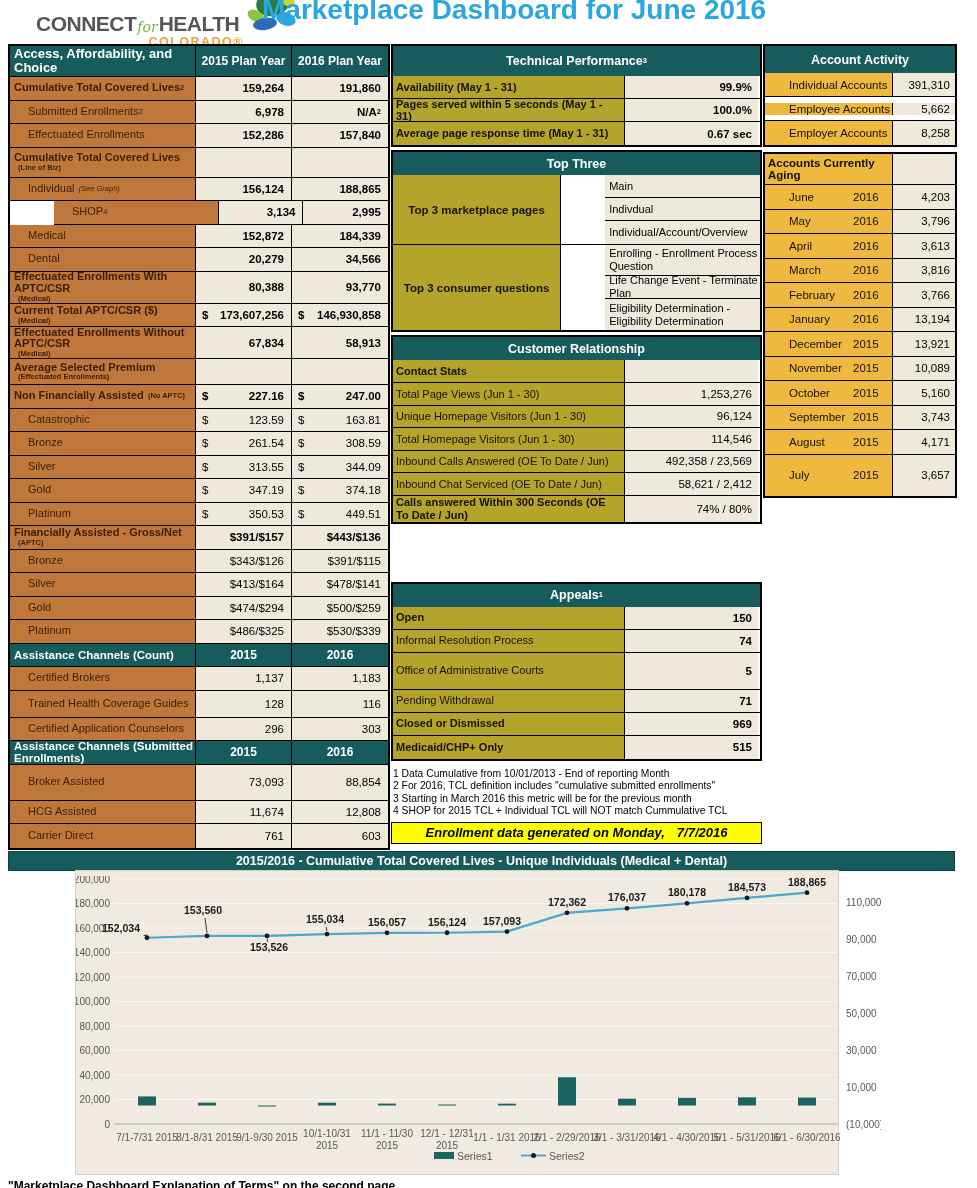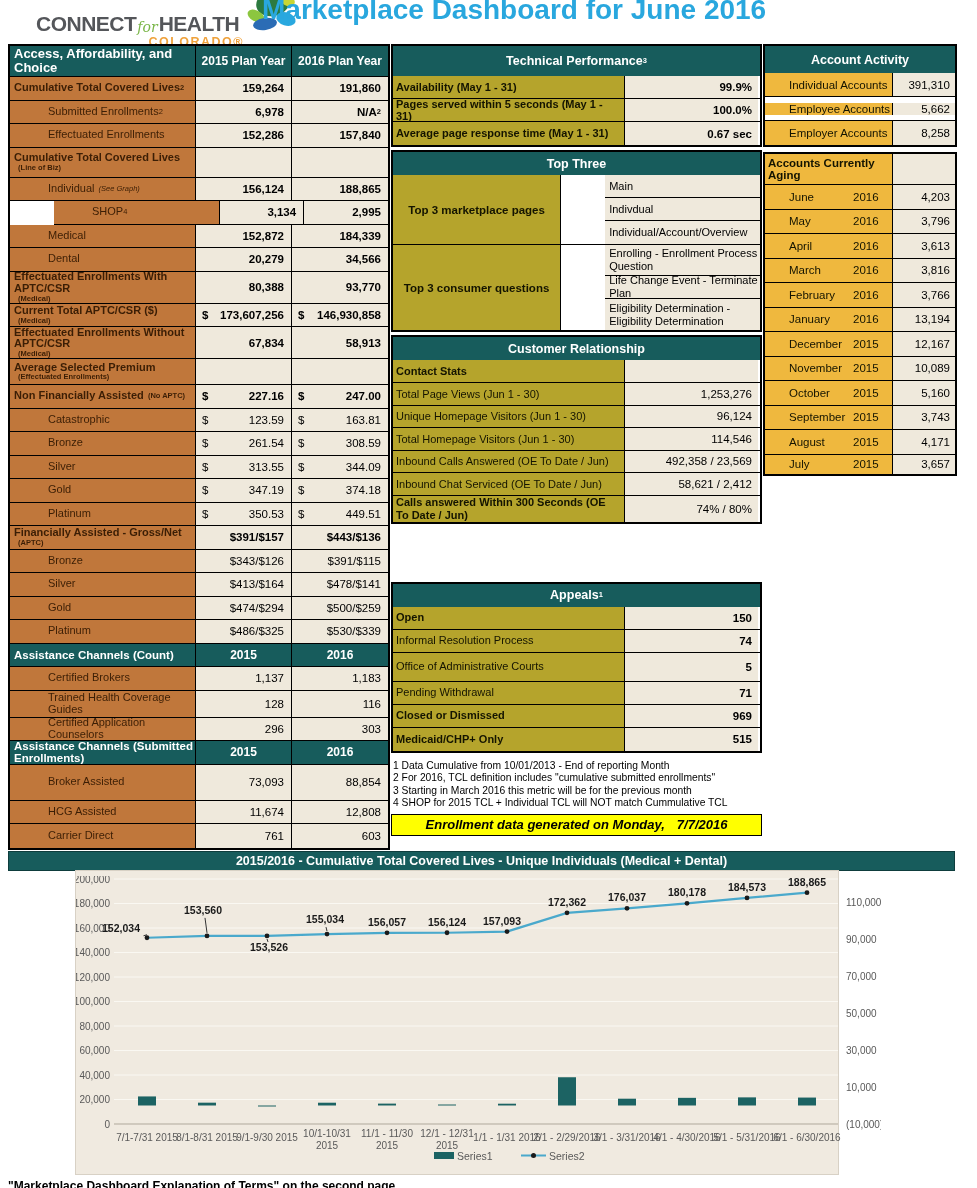--- a/index.html
+++ b/index.html
@@ -20,21 +20,21 @@
   .col{position:absolute;top:44px;}
   .tbl{border:2px solid #000;background:#fff;box-sizing:border-box;}
   
   .left-col{left:8px;width:382px;}
   .lrow{display:flex;border-bottom:1px solid #000;box-sizing:border-box;}
   .lrow:last-child{border-bottom:none;}
   .lc{box-sizing:border-box;display:flex;align-items:center;border-right:1px solid #000;}
   .lc:last-child{border-right:none;}
   .llabel{width:186px;background:#C0773B;color:#3B1E05;font-size:11px;line-height:1.08;
           padding:1px 2px 1px 4px;flex-wrap:wrap;align-content:center;}
-  .llabel.ind{padding-left:38px;}
+  .llabel.ind{padding-left:18px;}
   .lval{width:96px;background:#EFE9DC;font-size:11.5px;justify-content:flex-end;padding-right:7px;}
   .lval.money{justify-content:space-between;padding-left:6px;}
   .lhead{height:31px;}
   .lhead .lc{align-items:center;}
   .lhead .hlabel{width:186px;font-size:13px;padding-left:4px;line-height:1.1;background:#175C5C;color:#fff;font-weight:700;}
   .lhead .hcol{width:96px;font-size:12px;justify-content:center;background:#175C5C;color:#fff;font-weight:700;}
   .lh2 .llabel{background:#175C5C;color:#fff;font-weight:700;font-size:11.5px;}
   .lh2 .lval{background:#175C5C;color:#fff;font-weight:700;justify-content:center;padding-right:0;font-size:12px;}
   .sfx{font-size:7.5px;margin-left:2px;}
   .sfx.it{font-style:italic;}
@@ -578,21 +578,21 @@
       </div>
       <div>
           <div class="mrow" style="height: 23px;">
             <div class="mc mlabel b">Open</div>
             <div class="mc mval b">150</div>
           </div>
           <div class="mrow" style="height: 23px;">
             <div class="mc mlabel">Informal Resolution Process</div>
             <div class="mc mval b">74</div>
           </div>
-          <div class="mrow" style="height: 29px;">
+          <div class="mrow" style="height: 37px;">
             <div class="mc mlabel">Office of Administrative Courts</div>
             <div class="mc mval b">5</div>
           </div>
           <div class="mrow" style="height: 23px;">
             <div class="mc mlabel">Pending Withdrawal</div>
             <div class="mc mval b">71</div>
           </div>
           <div class="mrow" style="height: 23px;">
             <div class="mc mlabel b">Closed or Dismissed</div>
             <div class="mc mval b">969</div>
@@ -680,21 +680,21 @@
               <span class="agmonth">January</span>
               <span>2016</span>
             </div>
             <div class="rc rval">13,194</div>
           </div>
           <div class="rrow" style="height: 24.5px;">
             <div class="rc rlabel">
               <span class="agmonth">December</span>
               <span>2015</span>
             </div>
-            <div class="rc rval">12,167</div>
+            <div class="rc rval">13,921</div>
           </div>
           <div class="rrow" style="height: 24.5px;">
             <div class="rc rlabel">
               <span class="agmonth">November</span>
               <span>2015</span>
             </div>
             <div class="rc rval">10,089</div>
           </div>
           <div class="rrow" style="height: 24.5px;">
             <div class="rc rlabel">
@@ -710,21 +710,21 @@
             </div>
             <div class="rc rval">3,743</div>
           </div>
           <div class="rrow" style="height: 24.5px;">
             <div class="rc rlabel">
               <span class="agmonth">August</span>
               <span>2015</span>
             </div>
             <div class="rc rval">4,171</div>
           </div>
-          <div class="rrow" style="height: 19px;">
+          <div class="rrow" style="height: 41px;">
             <div class="rc rlabel">
               <span class="agmonth">July</span>
               <span>2015</span>
             </div>
             <div class="rc rval">3,657</div>
           </div>
         </div>
     </div>
   </div>
 

